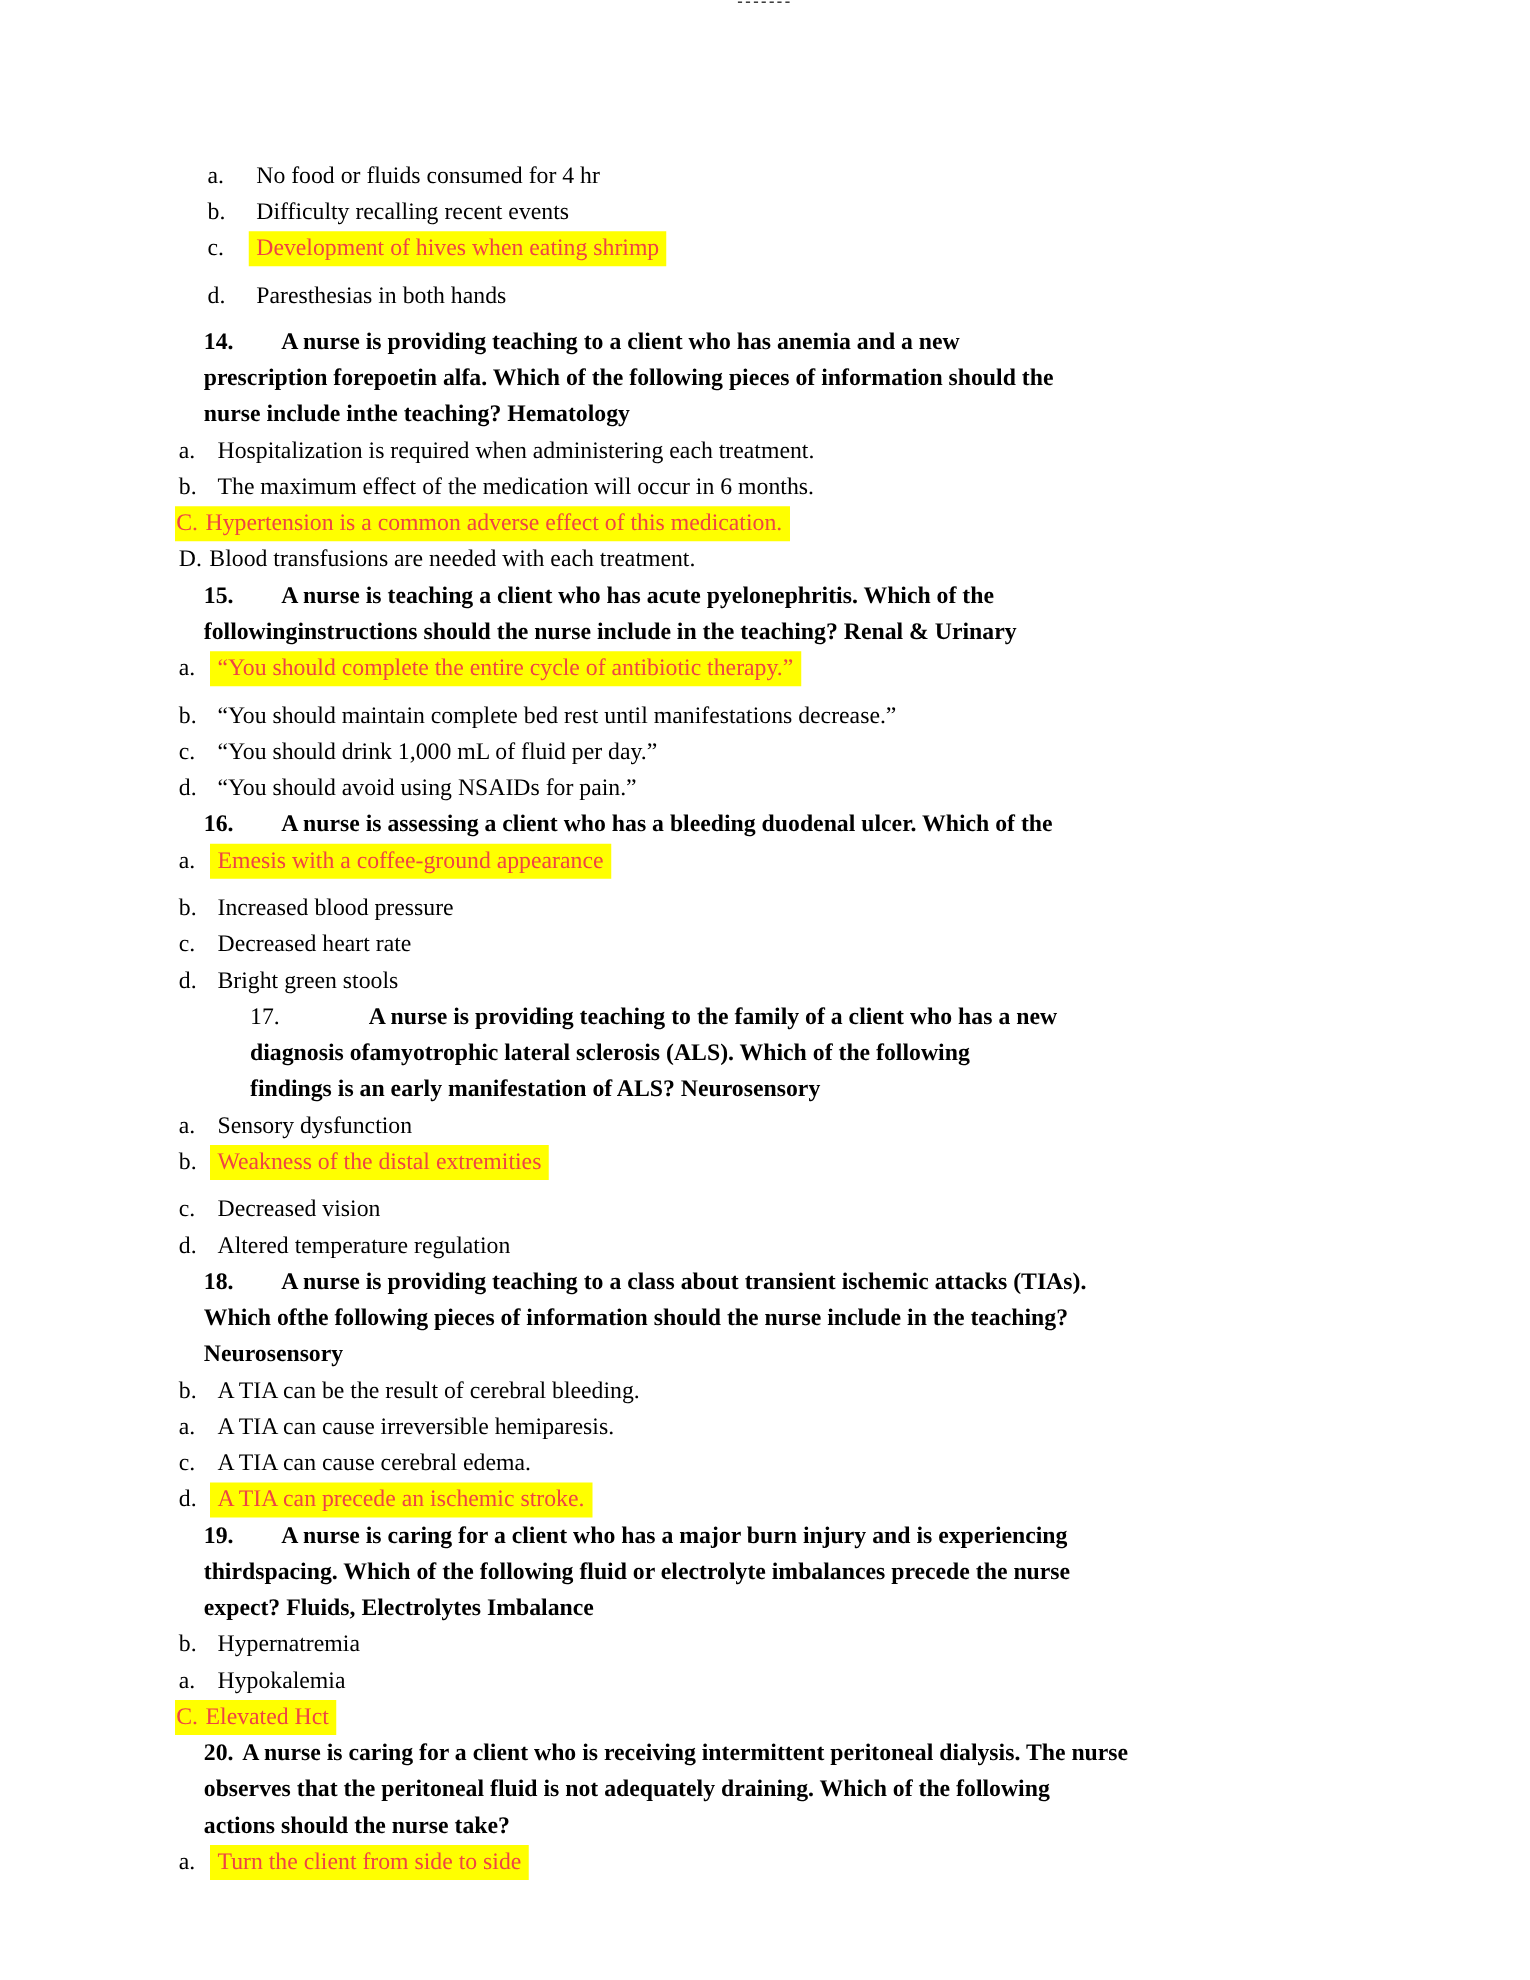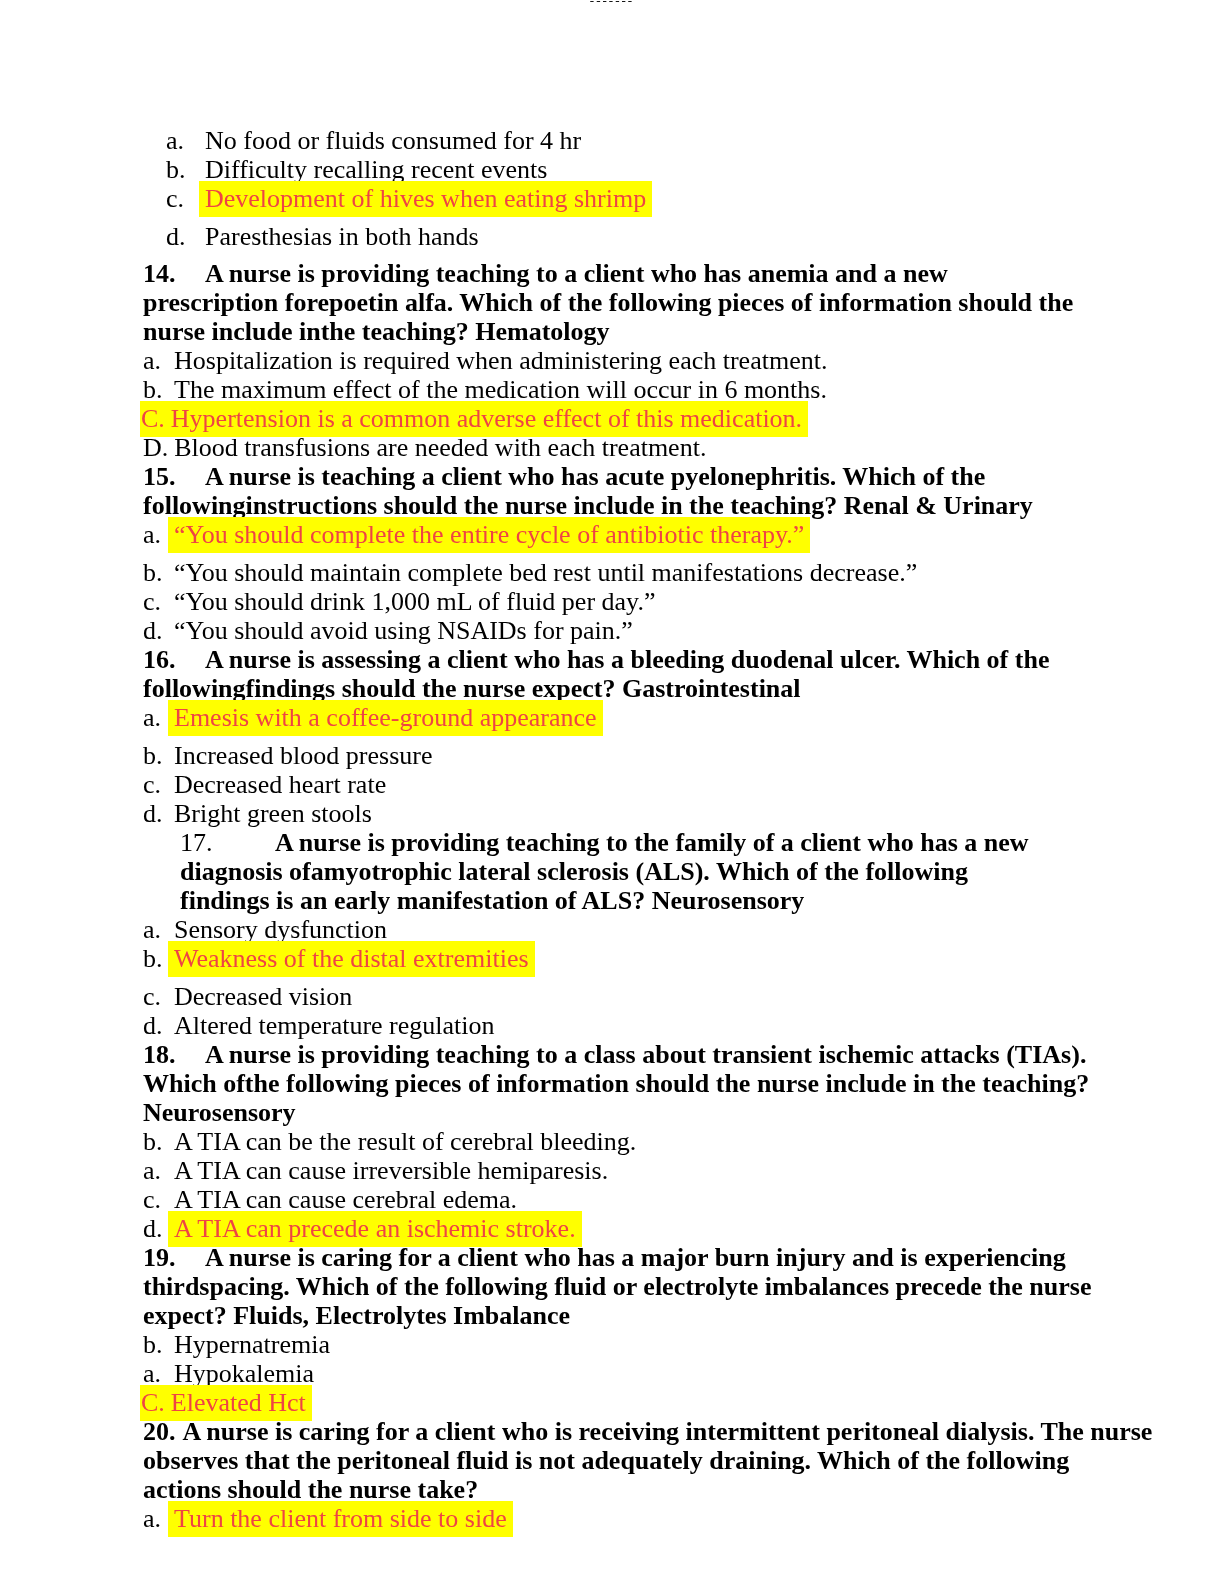--- a/index.html
+++ b/index.html
@@ -22,24 +22,24 @@
     letter-spacing: 2px;
     height: 12px;
     overflow: hidden;
     color: #000;
   }
   .content {
     position: absolute;
     left: 143px;
     top: 126px;
     width: 970px;
-    font-size: 26px;
+    font-size: 19px;
     line-height: 29px;
   }
-  .line { white-space: nowrap; }
+  .line { white-space: nowrap; margin-left: 20px; }
   .stem { font-weight: bold; }
   .num { display: inline-block; font-weight: bold; }
   .num.hang { width: 62px; }
   .num.indent { width: 95px; font-weight: normal; }
   .num.inline { width: auto; margin-right: 7px; }
   .block.indent-block { padding-left: 37px; }
   .block.gap-before { margin-top: 8px; }
   .opt { white-space: nowrap; }
   .opt.spaced { margin-bottom: 9px; }
   .letter.lw { display: inline-block; width: 31px; }
@@ -79,21 +79,20 @@
       <div class="block ">
         <div class="line stem"><span class="num hang">15.</span>A nurse is teaching a client who has acute pyelonephritis. Which of the</div>
         <div class="line stem">followinginstructions should the nurse include in the teaching? Renal &amp; Urinary</div>
         <div class="opt spaced"><span class="letter lw">a.</span><mark class="hl"><span class="text">“You should complete the entire cycle of antibiotic therapy.”</span></mark></div>
         <div class="opt"><span class="letter lw">b.</span><span class="text">“You should maintain complete bed rest until manifestations decrease.”</span></div>
         <div class="opt"><span class="letter lw">c.</span><span class="text">“You should drink 1,000 mL of fluid per day.”</span></div>
         <div class="opt"><span class="letter lw">d.</span><span class="text">“You should avoid using NSAIDs for pain.”</span></div>
       </div>
       <div class="block ">
         <div class="line stem"><span class="num hang">16.</span>A nurse is assessing a client who has a bleeding duodenal ulcer. Which of the</div>
-        <div class="line stem">followingfindings should the nurse expect? Gastrointestinal</div>
         <div class="opt spaced"><span class="letter lw">a.</span><mark class="hl"><span class="text">Emesis with a coffee-ground appearance</span></mark></div>
         <div class="opt"><span class="letter lw">b.</span><span class="text">Increased blood pressure</span></div>
         <div class="opt"><span class="letter lw">c.</span><span class="text">Decreased heart rate</span></div>
         <div class="opt"><span class="letter lw">d.</span><span class="text">Bright green stools</span></div>
       </div>
       <div class="block indent-block">
         <div class="line stem"><span class="num indent">17.</span>A nurse is providing teaching to the family of a client who has a new</div>
         <div class="line stem">diagnosis ofamyotrophic lateral sclerosis (ALS). Which of the following</div>
         <div class="line stem">findings is an early manifestation of ALS? Neurosensory</div>
       </div>

